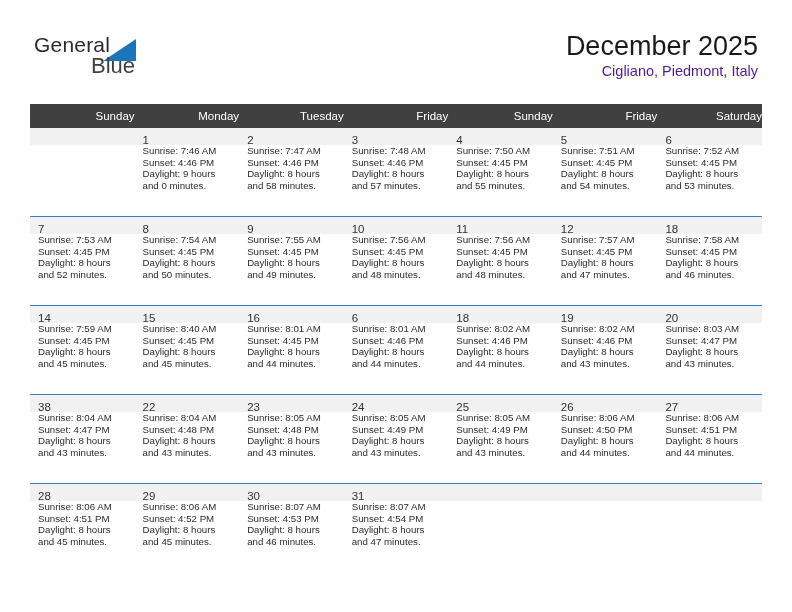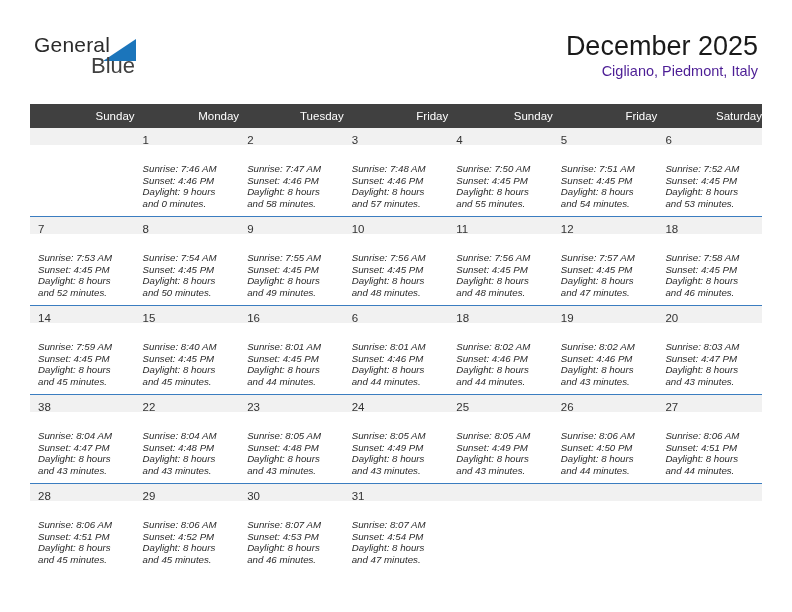--- a/index.html
+++ b/index.html
@@ -125,25 +125,24 @@
   }
   .daynum {
     font-size: 11.5px;
     color: #333333;
     line-height: 13px;
   }
   .cell-empty .daynum-band {
     background: #f1f1f1;
   }
   .details {
-    padding: 18px 6px 0 8px;
+    padding: 0 6px 0 8px;
     font-size: 9.7px;
     line-height: 11.6px;
     color: #2b2b2b;
-    font-style: italic;
   }
   .details div { white-space: nowrap; }
 </style>
 </head>
 <body>
 
 <div class="page">
 
   <div class="header">
 

